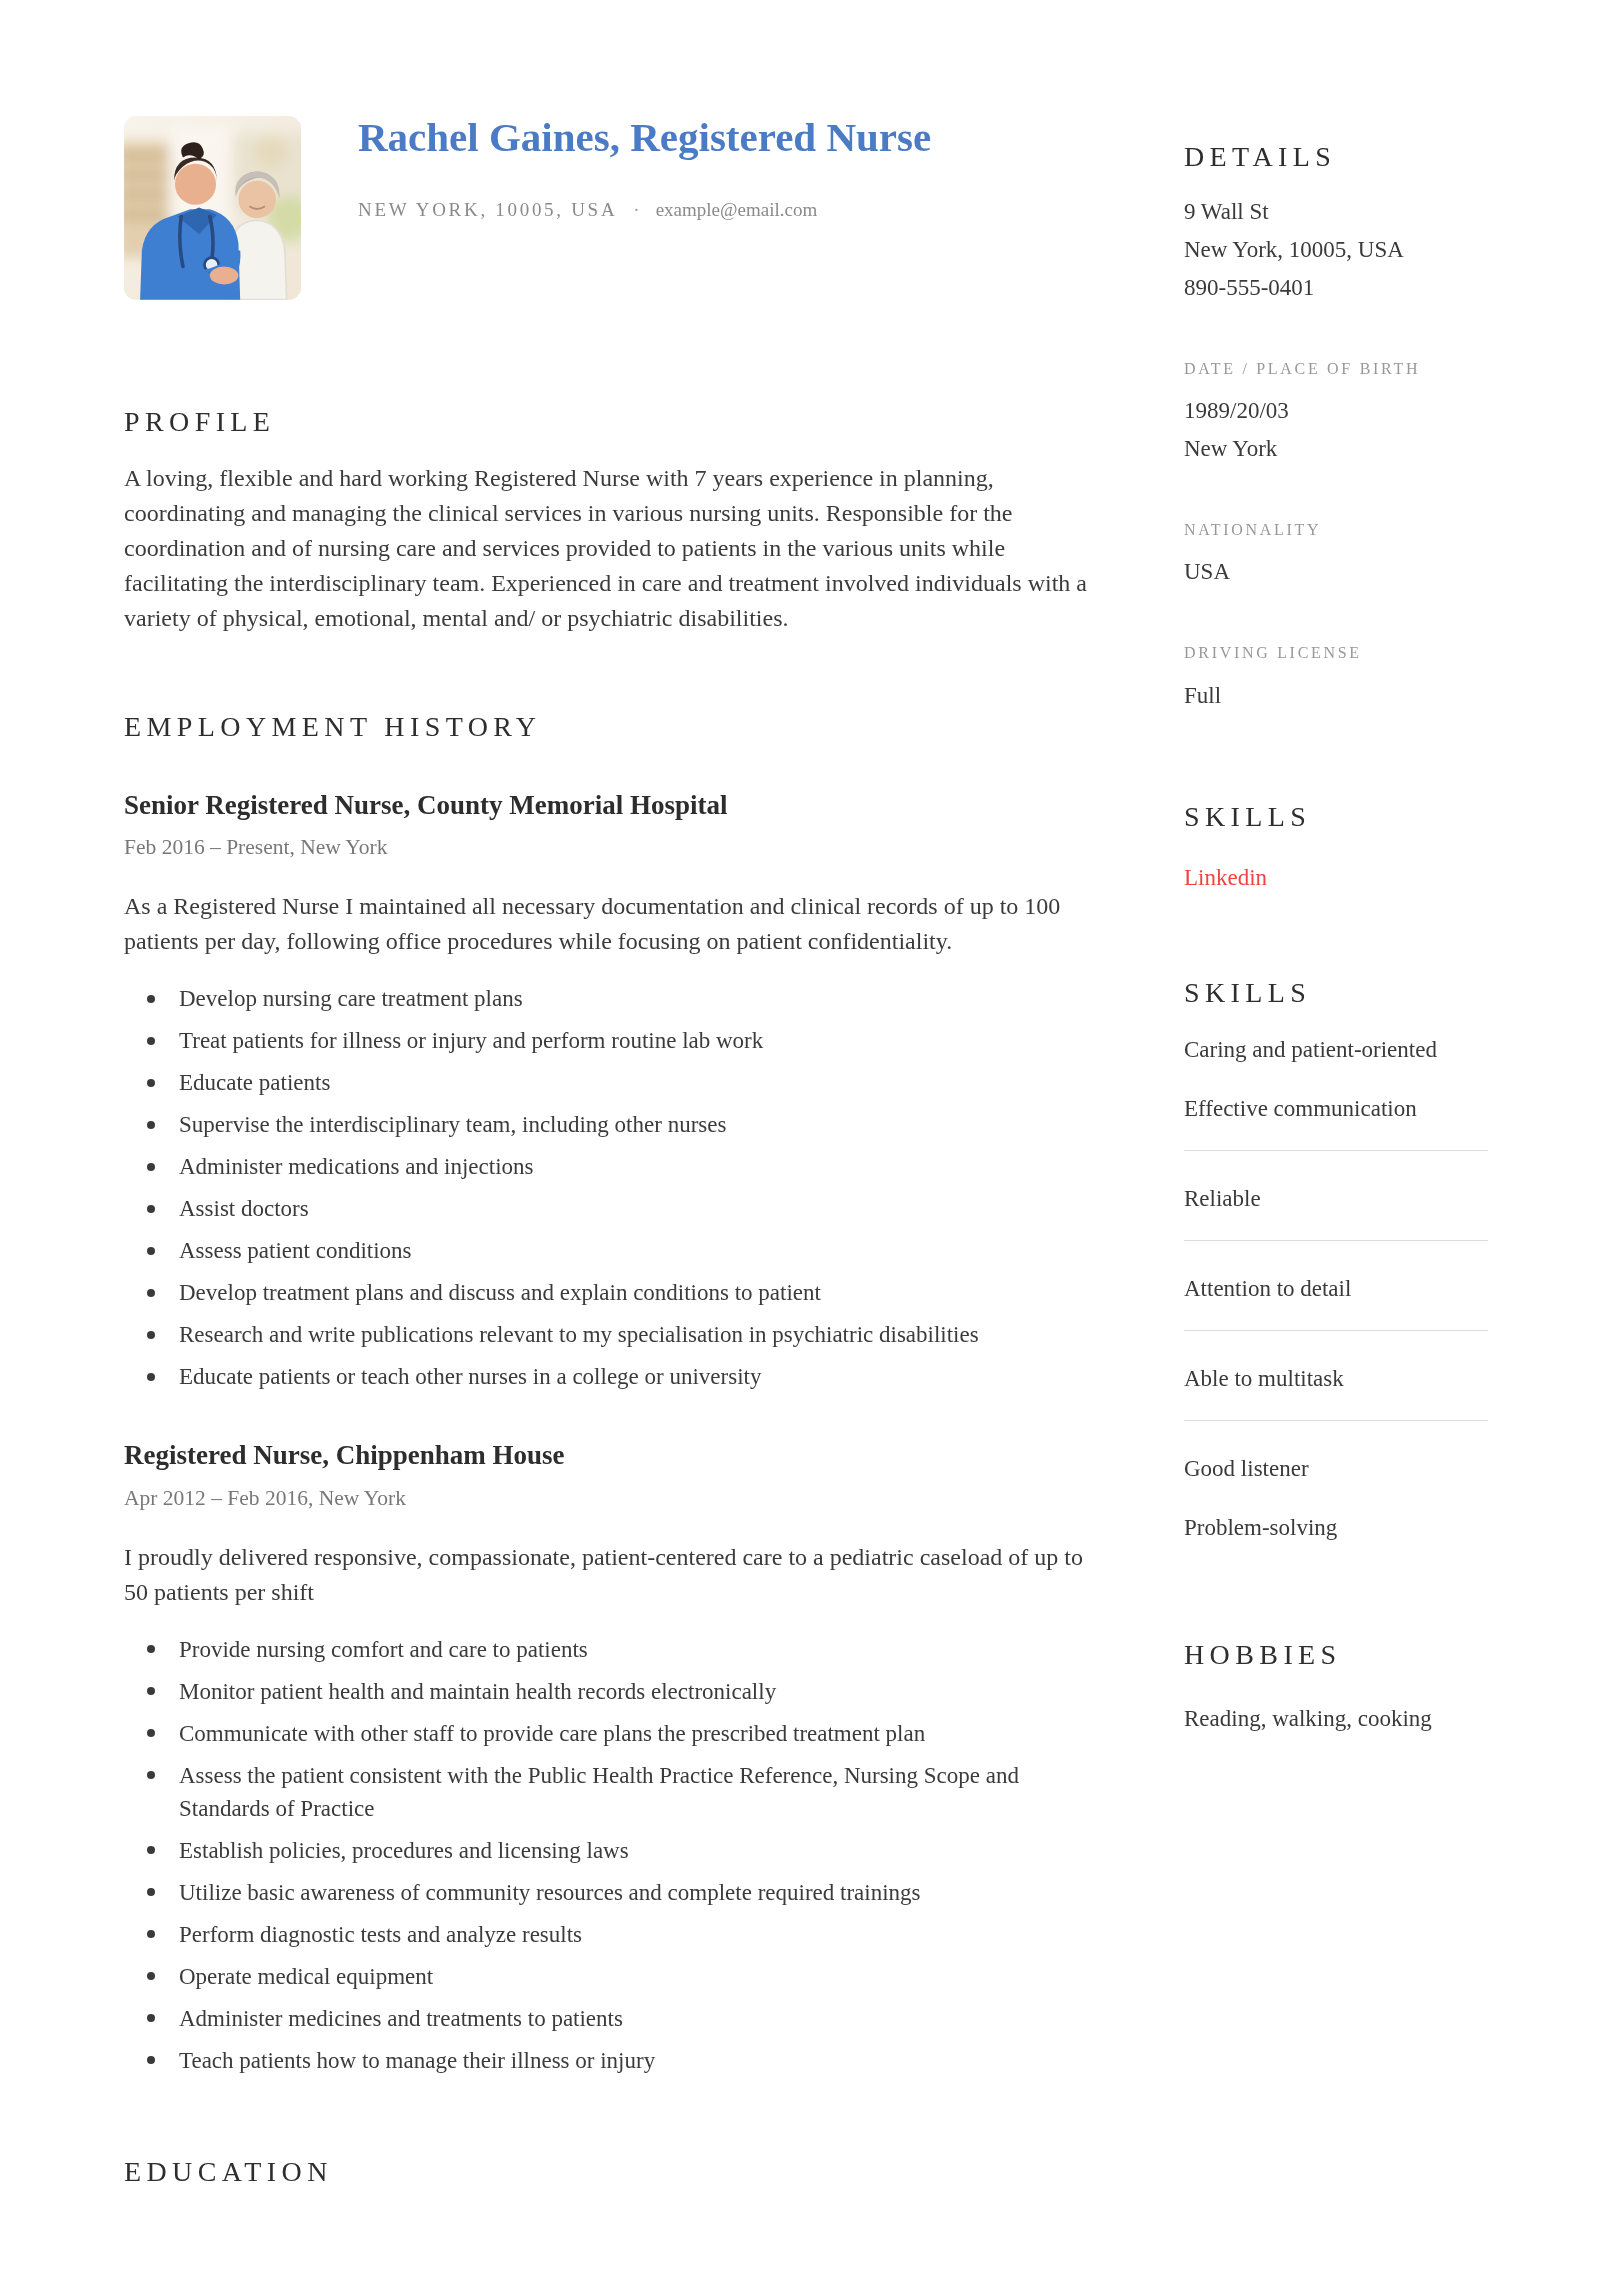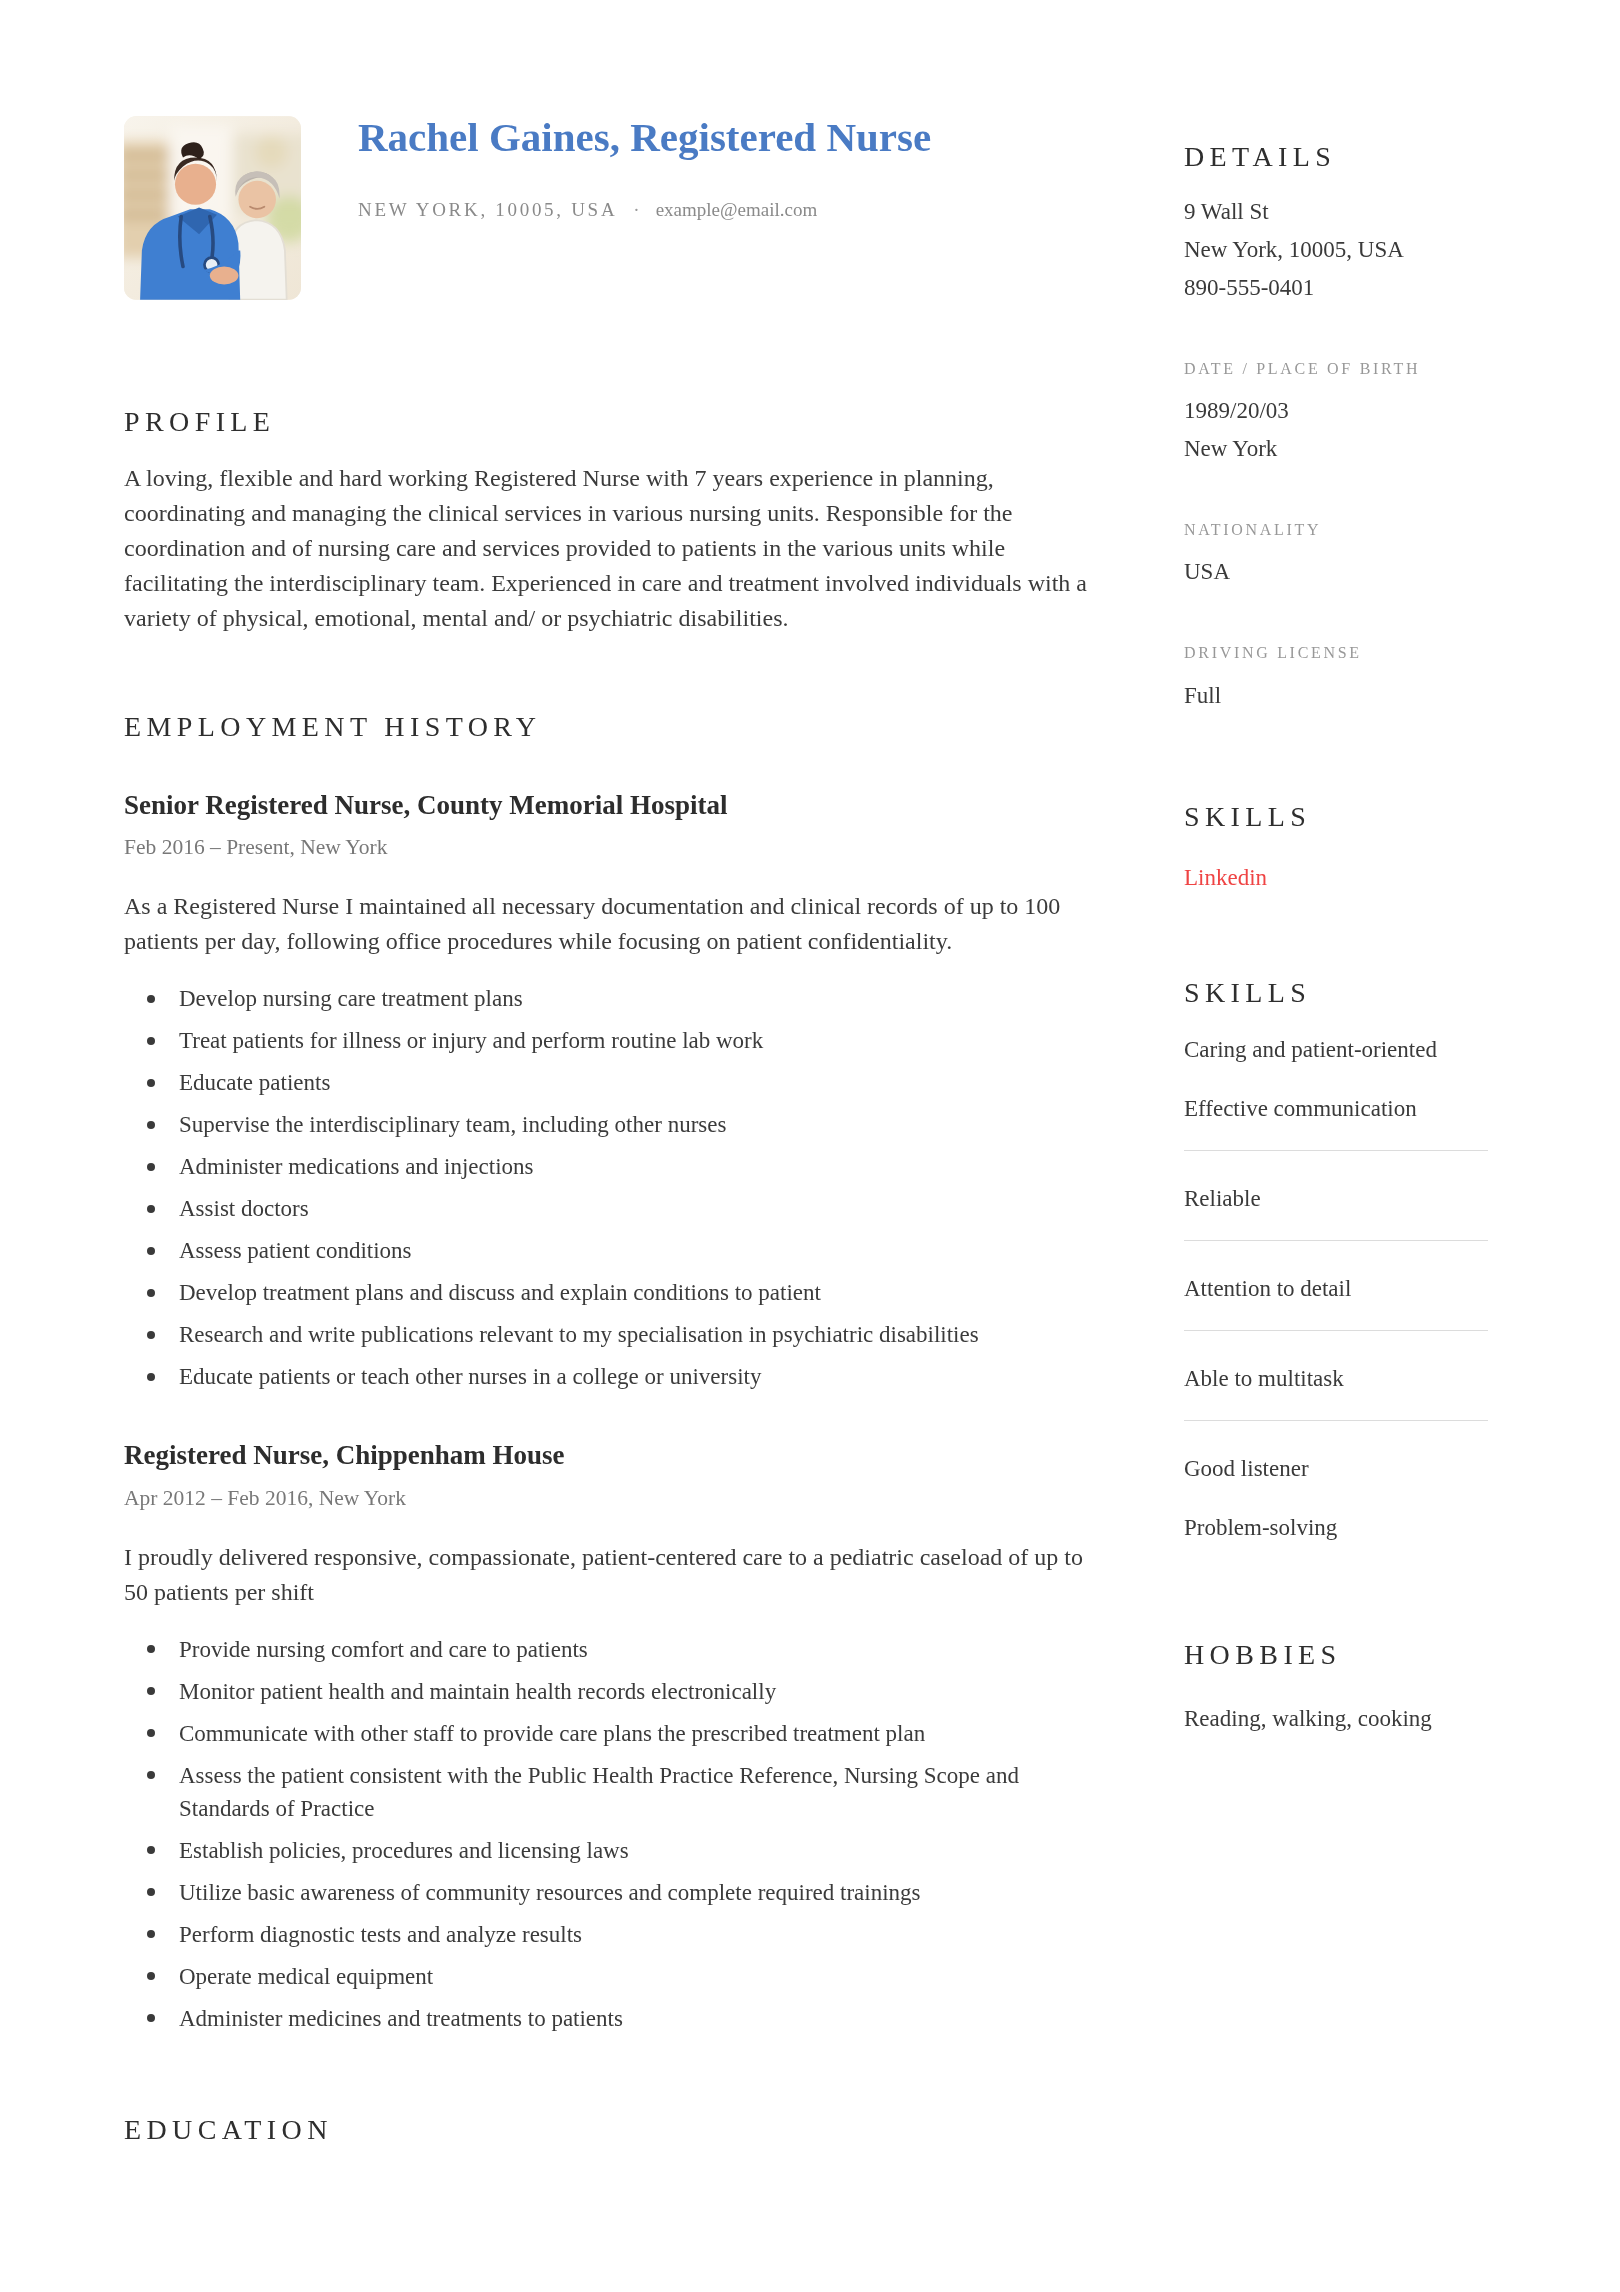--- a/index.html
+++ b/index.html
@@ -155,20 +155,21 @@
           <ul class="duties">
             <li>Provide nursing comfort and care to patients</li>
             <li>Monitor patient health and maintain health records electronically</li>
             <li>Communicate with other staff to provide care plans the prescribed treatment plan</li>
             <li>Assess the patient consistent with the Public Health Practice Reference, Nursing Scope and Standards of Practice</li>
             <li>Establish policies, procedures and licensing laws</li>
             <li>Utilize basic awareness of community resources and complete required trainings</li>
             <li>Perform diagnostic tests and analyze results</li>
             <li>Operate medical equipment</li>
             <li>Administer medicines and treatments to patients</li>
+            <li>Teach patients how to manage their illness or injury</li>
           </ul>
         </div>
       </section>
 
       <section class="sec-education">
         <h2 class="h-sec">EDUCATION</h2>
       </section>
     </div>
 
     <aside class="col-right">

